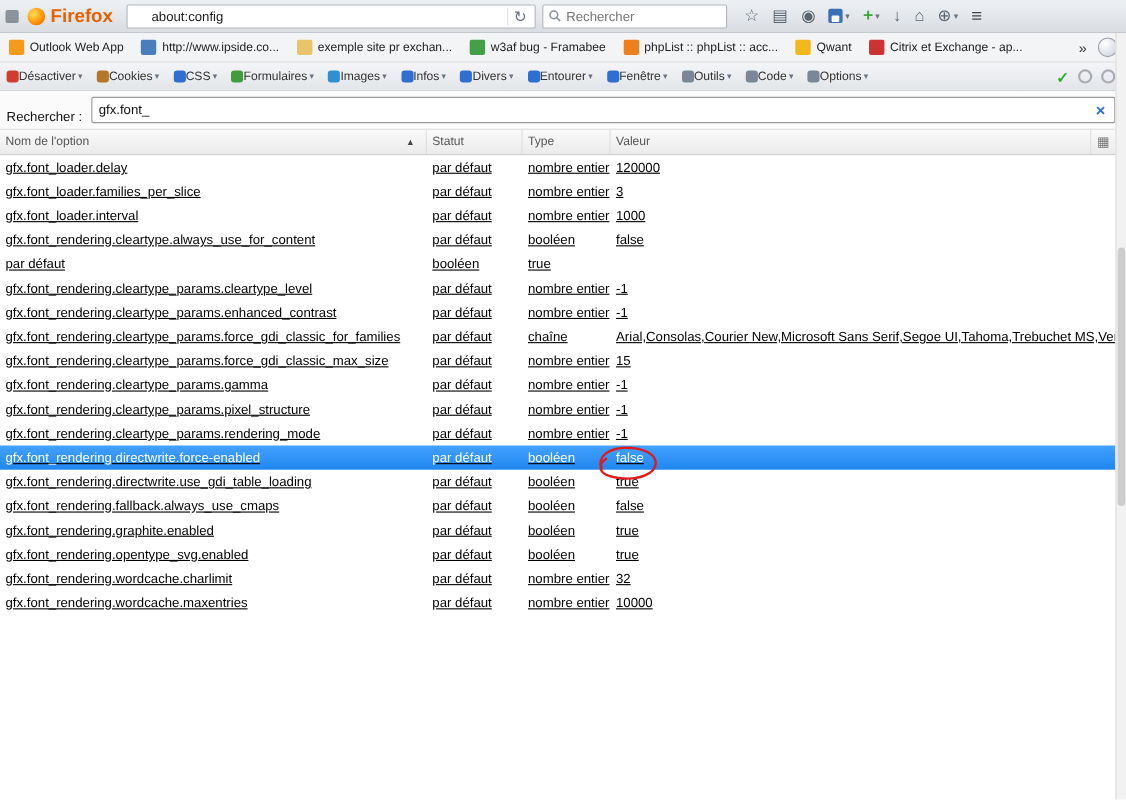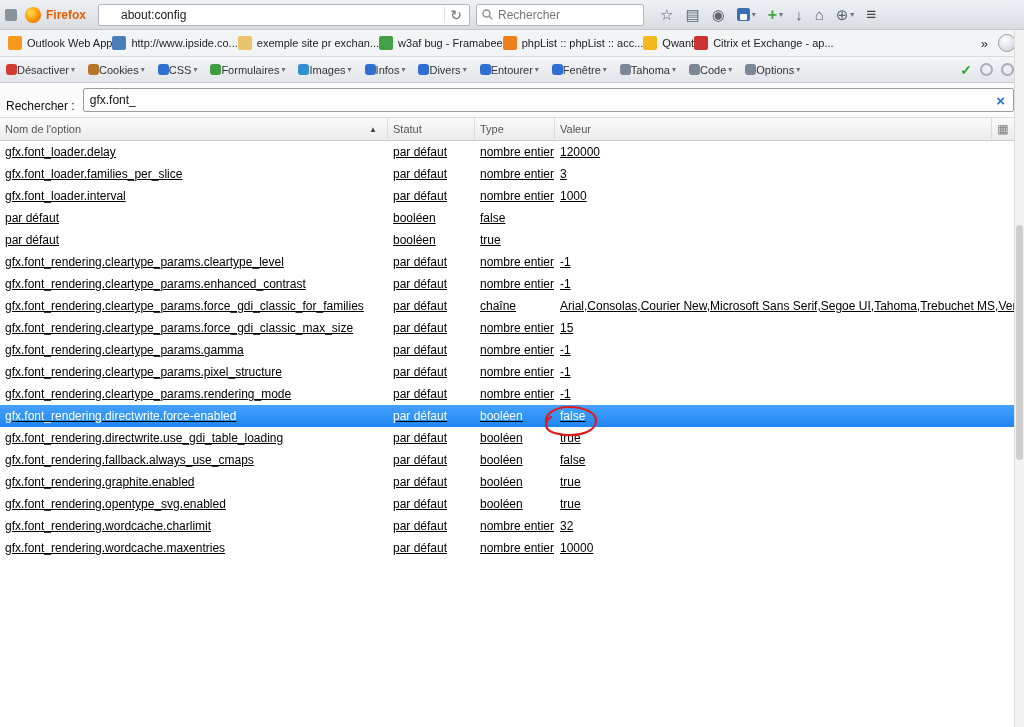--- a/index.html
+++ b/index.html
@@ -6,40 +6,40 @@
   html,body { width:1024px; height:727px; overflow:hidden; }
   body { font-family:"Liberation Sans", sans-serif; background:#fff; position:relative; }
 
   
   .topbar { height:30px; background:linear-gradient(#eef1f4,#d9dde2); border-bottom:1px solid #c3c8cf;
             display:flex; align-items:center; padding:0 5px; gap:6px; }
   .window-icon { width:12px; height:12px; background:#8a929c; border-radius:2px; flex:0 0 auto; }
   .tab { display:flex; align-items:center; gap:5px; padding:2px 6px 2px 2px; }
   .fox-icon { width:16px; height:16px; border-radius:50%;
               background:radial-gradient(circle at 35% 35%, #ffd24a 10%, #ff9500 55%, #e66000 90%); }
-  .tab-label { color:#e66000; font-weight:bold; font-size:12px; white-space:nowrap; }
+  .tab-label { color:#e66000; font-weight:bold; font-size:17px; white-space:nowrap; }
   .urlbar { flex:0 0 372px; height:22px; background:#fff; border:1px solid #b3b7bc; border-radius:2px;
             display:flex; align-items:center; padding:0 2px 0 22px; }
   .urlbar input { border:none; outline:none; flex:1; font-size:12px; color:#1a1a1a; font-family:inherit; background:transparent; }
   .reload-icon { color:#6b7480; font-size:14px; padding:0 5px; border-left:1px solid #e0e0e0; cursor:pointer; }
   .searchbar { flex:0 0 168px; height:22px; background:#fff; border:1px solid #b3b7bc; border-radius:2px;
                display:flex; align-items:center; padding:0 5px; gap:5px; }
   .searchbar input { border:none; outline:none; flex:1; font-size:12px; color:#444; font-family:inherit; background:transparent; width:100%; }
   .nav-icons { display:flex; align-items:center; gap:12px; margin-left:10px; color:#5a6570; font-size:15px; }
   .nav-icons .ic { display:inline-flex; align-items:center; line-height:1; cursor:pointer; }
   .caret { font-size:8px; color:#6a7380; margin-left:2px; }
   .icon-save { width:13px; height:13px; background:#3a6fb5; border-radius:2px; position:relative; display:inline-block; }
   .icon-save .save-inner { position:absolute; left:3px; right:3px; bottom:1px; height:6px; background:#fff; border-radius:1px; display:block; }
   .plus-glyph { color:#3fa33f; font-weight:bold; font-size:16px; }
   .menu-glyph { font-size:17px; font-weight:bold; color:#444; }
 
   
   .bookmarksbar { height:27px; background:#f3f4f6; border-bottom:1px solid #d8dadd;
                   display:flex; align-items:center; padding:0 8px; font-size:11px; color:#222; }
-  .bm-list { display:flex; align-items:center; gap:0; flex:1; overflow:hidden; }
+  .bm-list { display:flex; align-items:center; gap:16px; flex:1; overflow:hidden; }
   .bm-item { display:flex; align-items:center; gap:5px; white-space:nowrap; cursor:pointer; }
   .bm-icon { width:14px; height:14px; border-radius:2px; flex:0 0 auto; }
   .bm-right { display:flex; align-items:center; gap:10px; margin-left:8px; }
   .overflow-chevron { font-size:13px; color:#333; cursor:pointer; }
   .profile-icon { width:18px; height:18px; border-radius:50%; border:1px solid #9aa0a8;
                   background:radial-gradient(circle at 35% 30%, #ffffff, #c9ced6); cursor:pointer; }
 
   
   .webdevbar { height:26px; background:linear-gradient(#f4f5f7,#e2e5e9); border-bottom:1px solid #c9ccd1;
                display:flex; align-items:center; padding:0 6px; font-size:11px; color:#333; }
@@ -215,21 +215,21 @@
   </div>
 
   <div class="wd-item">
     <span class="wd-icon" style="background: rgb(47, 111, 210);"></span>
     <span>Fenêtre</span>
     <span class="caret">▾</span>
   </div>
 
   <div class="wd-item">
     <span class="wd-icon" style="background: rgb(123, 135, 148);"></span>
-    <span>Tahoma</span>
+    <span>Outils</span>
     <span class="caret">▾</span>
   </div>
 
   <div class="wd-item">
     <span class="wd-icon" style="background: rgb(123, 135, 148);"></span>
     <span>Code</span>
     <span class="caret">▾</span>
   </div>
 
   <div class="wd-item">
@@ -286,20 +286,21 @@
   </div>
 
   <div class="row">
     <span class="c-name">gfx.font_loader.interval</span>
     <span class="c-status">par défaut</span>
     <span class="c-type">nombre entier</span>
     <span class="c-value">1000</span>
   </div>
 
   <div class="row">
+    <span class="c-name">gfx.font_rendering.cleartype.always_use_for_content</span>
     <span class="c-status">par défaut</span>
     <span class="c-type">booléen</span>
     <span class="c-value">false</span>
   </div>
 
   <div class="row">
     <span class="c-status">par défaut</span>
     <span class="c-type">booléen</span>
     <span class="c-value">true</span>
   </div>

